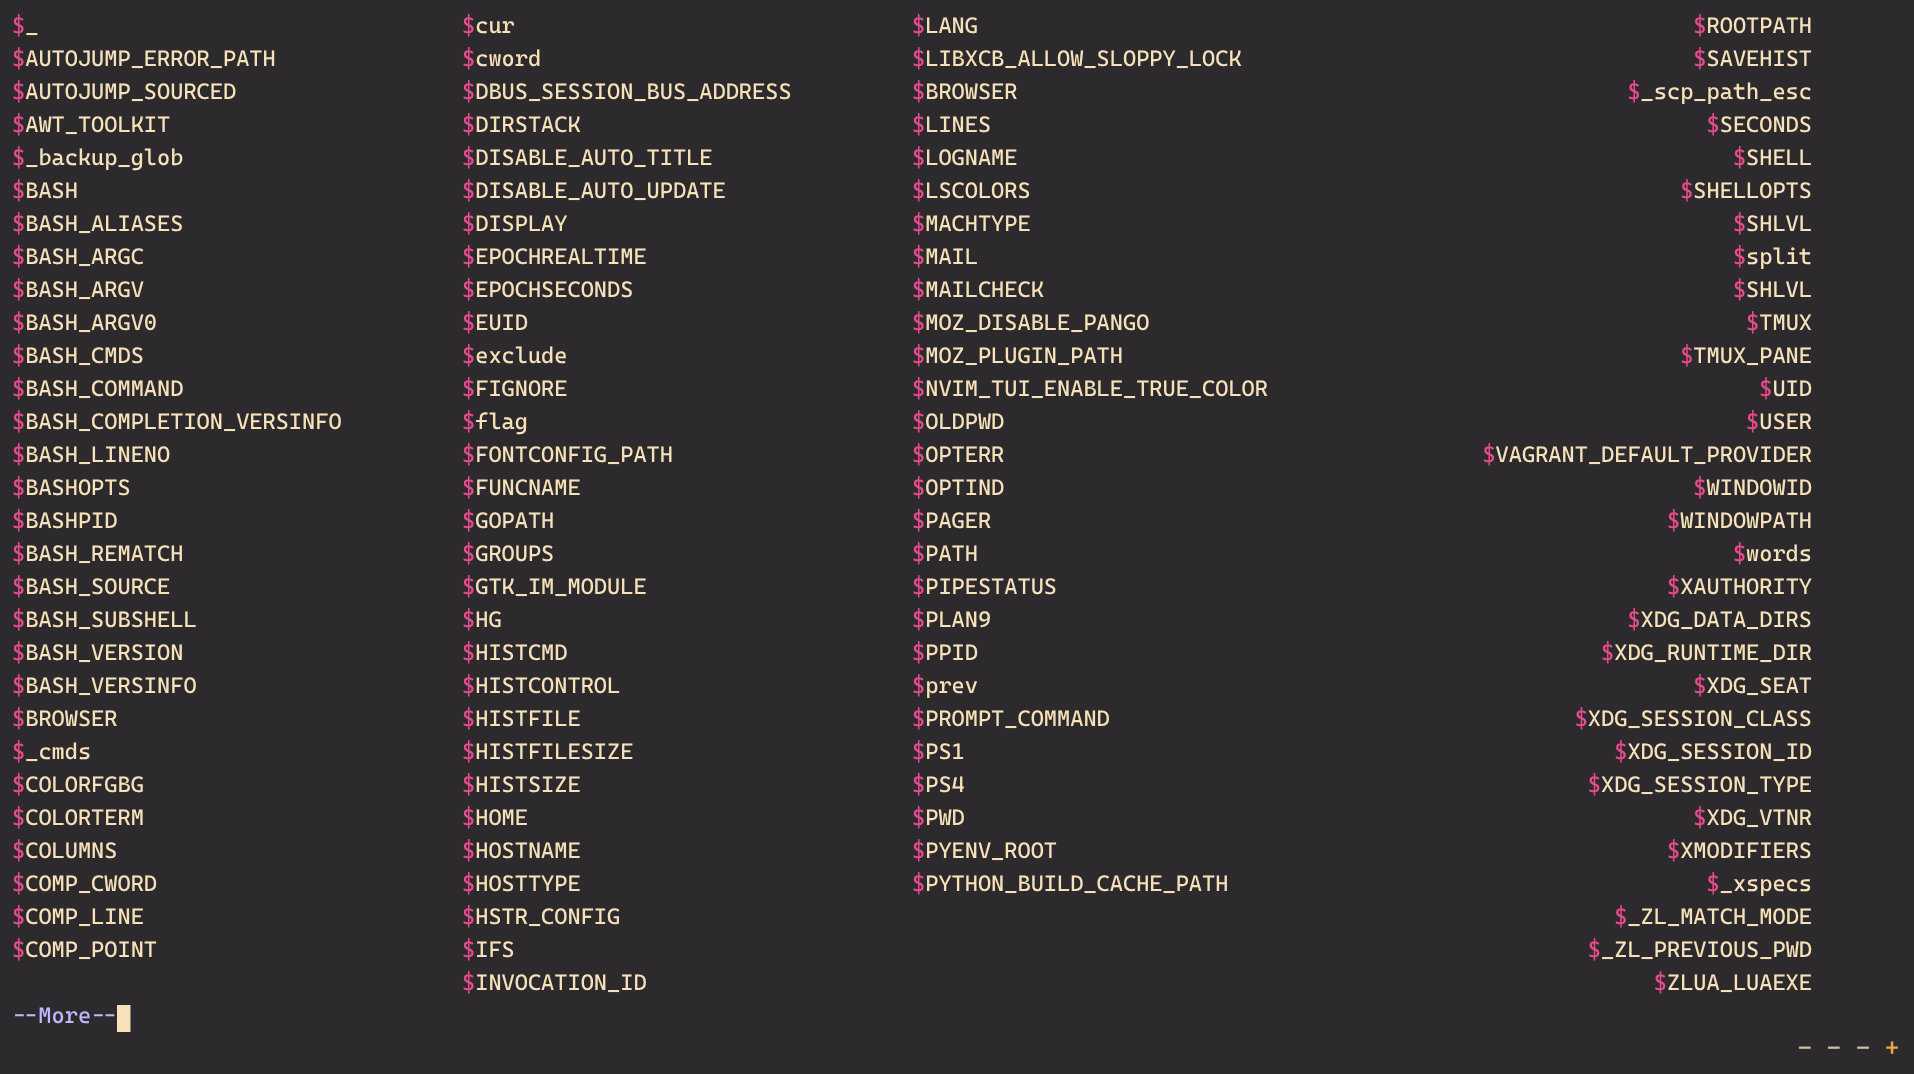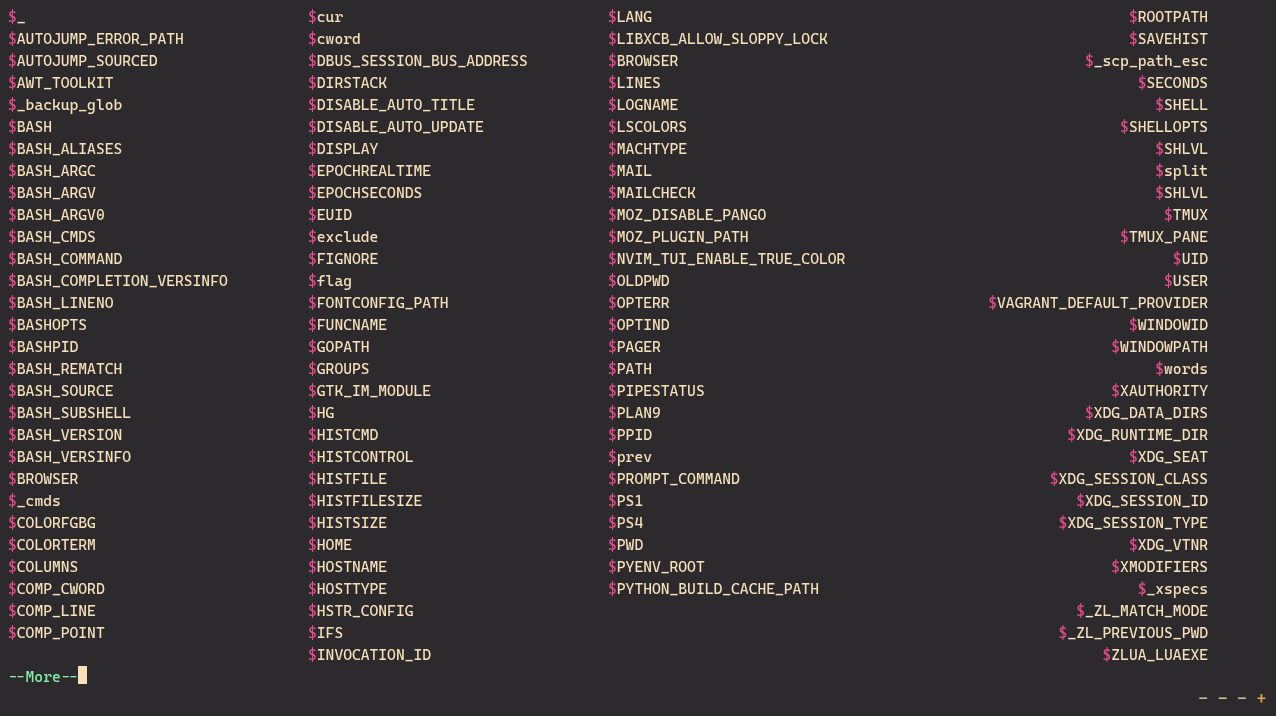--- a/index.html
+++ b/index.html
@@ -39,22 +39,22 @@
   }
   .dollar {
     color: #e64b8b;
     font-weight: 500;
   }
   .name {
     color: #f6e1b9;
   }
   .more-line {
     display: flex;
-    align-items: flex-start;
-    color: #86efac;
+    align-items: flex-end;
+    color: #c4b5fd;
   }
   .cursor {
     display: inline-block;
     width: 9px;
     height: 18px;
     background: #f6e1b9;
     margin-left: 0px;
     vertical-align: middle;
   }
   .statusbar {

